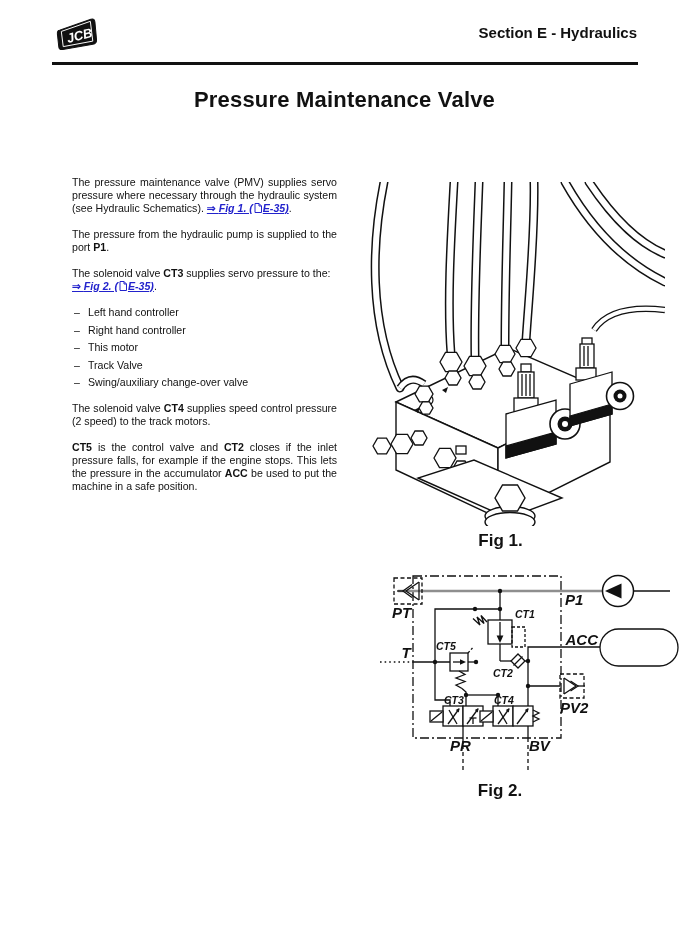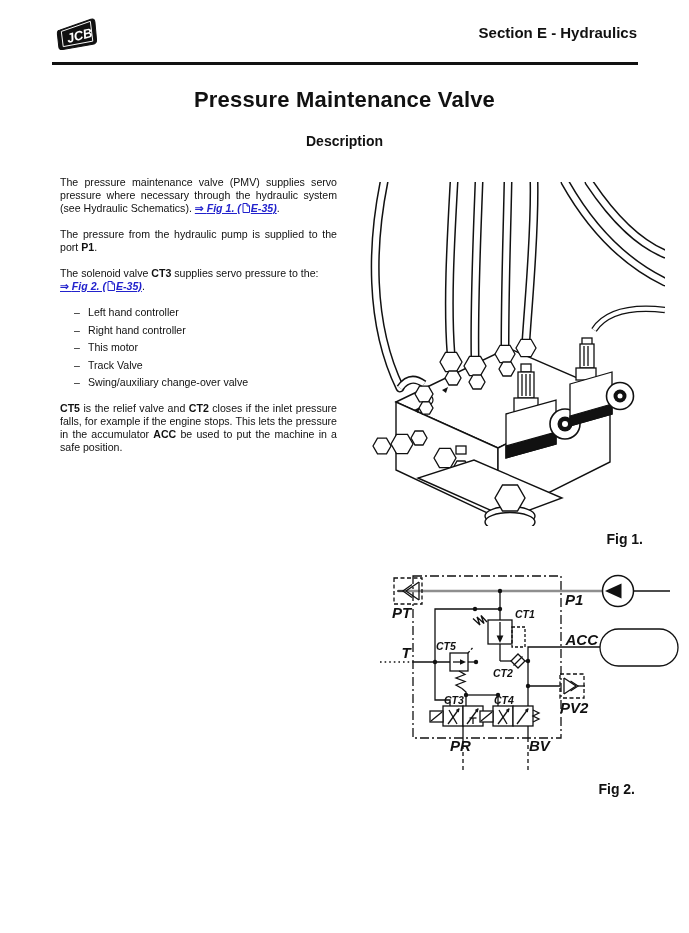--- a/index.html
+++ b/index.html
@@ -10,32 +10,32 @@
   
   .section-hdr{top:24px;right:52px;font-size:15px;font-weight:bold;margin-left:9px;}
   .rule{top:62px;left:52px;width:586px;height:3px;background:#111;}
 
   
   .title{top:87px;left:0;width:689px;text-align:center;font-size:22px;font-weight:bold;letter-spacing:0.2px;}
   .subtitle{top:133px;left:0;width:689px;text-align:center;font-size:14px;font-weight:bold;}
 
   
   .col{top:176px;left:60px;width:277px;font-size:10.6px;line-height:13px;text-align:justify;}
-  .col p{margin:0 0 13px 0;}
+  .col p{margin:0 0 13px 12px;}
   .col b{font-weight:bold;}
   .lnk{color:#2222cc;font-weight:bold;font-style:italic;text-decoration:underline;cursor:pointer;}
   .lnk-arrow{color:#2222cc;font-weight:bold;font-style:normal;text-decoration:none;}
   .tail{color:#111;}
   .doc-ic{display:inline-block;vertical-align:-1px;margin:0 1px;}
   .blist{margin:0 0 13px 0;}
   .bitem{display:flex;margin:0 0 4.5px 14px;text-align:left;}
   .bmark{width:14px;flex:0 0 14px;}
 
   
-  .figcap{font-size:14px;font-weight:bold;text-align:right;}
+  .figcap{font-size:17px;font-weight:bold;text-align:center;}
 
   svg text{font-family:"Liberation Sans", sans-serif;}
   .slbl{font-weight:bold;font-size:15px;fill:#111;}
   .slbl-s{font-weight:bold;font-size:10.5px;fill:#111;}
 </style>
 </head>
 <body>
 
 <div class="page">
 
@@ -46,21 +46,20 @@
         <path d="M11.4,13.6 L42,10.8 l-2.4,19.8 L9.6,28.8 Z" fill="none" stroke="#fff" stroke-width="0.9"></path>
         <text x="15" y="26.5" font-size="13" font-weight="bold" font-style="italic" fill="#fff">JCB</text>
       </g>
     </svg>
   </div>
 
   <div class="abs section-hdr">Section E - Hydraulics</div>
   <div class="abs rule"></div>
 
   <div class="abs title">Pressure Maintenance Valve</div>
-  <div class="abs subtitle">Description</div>
 
   <div class="abs col">
 
     <p><span>The pressure maintenance valve (PMV) supplies servo pressure where necessary through the hydraulic system (see Hydraulic Schematics). </span><span class="lnk"><span class="lnk-arrow">⇒ </span><span>Fig 1. (</span><svg class="doc-ic" width="8" height="10" viewBox="0 0 8 10">
             <path d="M1,0.5 h4 l2.5,2.5 v6.5 h-6.5 z" fill="none" stroke="#2222cc" stroke-width="1"></path>
             <path d="M5,0.5 v2.5 h2.5" fill="none" stroke="#2222cc" stroke-width="1"></path>
           </svg><span>E-35)</span></span><span class="tail">.</span></p>
 
     <p><span>The pressure from the hydraulic pump is supplied to the port </span><b>P1</b><span>.</span></p>
 
@@ -86,23 +85,24 @@
       <div class="bitem">
           <span class="bmark">–</span>
           <span>Track Valve</span>
         </div>
       <div class="bitem">
           <span class="bmark">–</span>
           <span>Swing/auxiliary change-over valve</span>
         </div>
     </div>
 
-
-
-    <p><b>CT5</b><span> is the relief valve and </span><b>CT2</b><span> closes if the inlet pressure falls, for example if the engine stops. This lets the pressure in the accumulator </span><b>ACC</b><span> be used to put the machine in a safe position.</span></p>
+    <p><span>The solenoid valve </span><b>CT4</b><span> supplies speed control pressure (2 speed) to the track motors.</span></p>
+
+
+    <p><b>CT5</b><span> is the control valve and </span><b>CT2</b><span> closes if the inlet pressure falls, for example if the engine stops. This lets the pressure in the accumulator </span><b>ACC</b><span> be used to put the machine in a safe position.</span></p>
   </div>
 
   <div class="abs" style="top:182px;left:358px;width:307px;height:344px;">
     <svg width="307" height="344" viewBox="0 0 307 344">
       <g fill="none" stroke="#111">
 
         <g stroke-width="9" stroke-linecap="round">
           <path d="M26,0 C14,60 10,140 42,206"></path>
           <path d="M96,0 C93,55 89,120 93,172"></path>
           <path d="M121,0 C119,55 116,120 117,176"></path>

